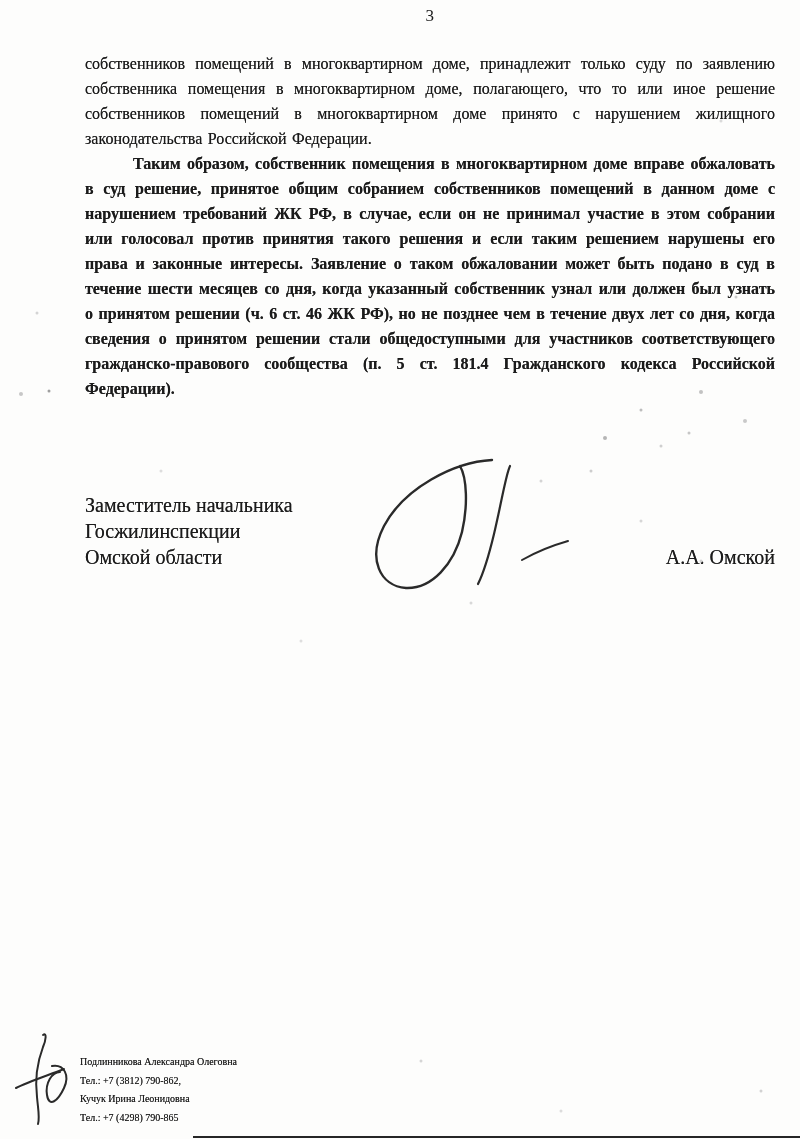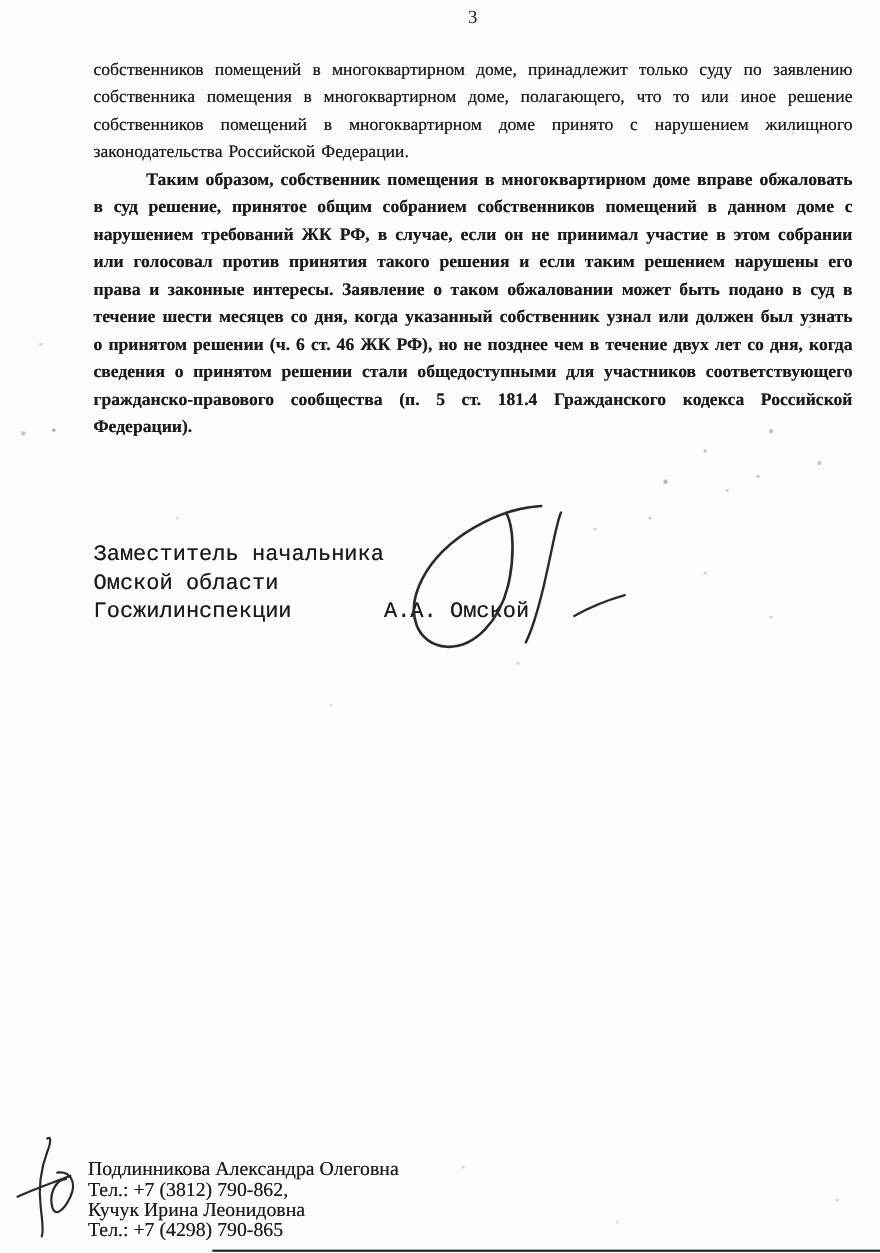--- a/index.html
+++ b/index.html
@@ -38,26 +38,25 @@
     word-spacing: 1.5px;
   }
   .content p { margin: 0; }
   .content p.indent { text-indent: 48px; font-weight: bold; }
   .sign-block {
     position: absolute;
     top: 492px;
     left: 85px;
     width: 690px;
     display: flex;
-    justify-content: flex-start;
+    justify-content: space-between;
     align-items: flex-end;
     font-size: 20px;
     line-height: 26px;
     text-shadow: 0 0 0.45px rgba(20,20,20,0.75);
-    font-family: Liberation Mono, monospace;
   }
   .sign-titles div { white-space: nowrap; }
   .signer-name { white-space: nowrap; }
   .signature-svg {
     position: absolute;
     top: 452px;
     left: 352px;
     width: 230px;
     height: 145px;
   }
@@ -65,21 +64,21 @@
     position: absolute;
     top: 1030px;
     left: 12px;
     width: 66px;
     height: 100px;
   }
   .footer-contacts {
     position: absolute;
     top: 1053px;
     left: 80px;
-    font-size: 18px;
+    font-size: 10px;
     line-height: 18.5px;
     text-shadow: 0 0 0.4px rgba(20,20,20,0.7);
   }
   .footer-contacts div { white-space: nowrap; }
   .bottom-scan-line {
     position: absolute;
     left: 193px;
     right: 0;
     bottom: 1px;
     height: 2px;
@@ -125,22 +124,22 @@
   <div class="page-number">3</div>
 
   <div class="content">
     <p>собственников помещений в многоквартирном доме, принадлежит только суду по заявлению собственника помещения в многоквартирном доме, полагающего, что то или иное решение собственников помещений в многоквартирном доме принято с нарушением жилищного законодательства Российской Федерации.</p>
     <p class="indent">Таким образом, собственник помещения в многоквартирном доме вправе обжаловать в суд решение, принятое общим собранием собственников помещений в данном доме с нарушением требований ЖК РФ, в случае, если он не принимал участие в этом собрании или голосовал против принятия такого решения и если таким решением нарушены его права и законные интересы. Заявление о таком обжаловании может быть подано в суд в течение шести месяцев со дня, когда указанный собственник узнал или должен был узнать о принятом решении (ч. 6 ст. 46 ЖК РФ), но не позднее чем в течение двух лет со дня, когда сведения о принятом решении стали общедоступными для участников соответствующего гражданско-правового сообщества (п. 5 ст. 181.4 Гражданского кодекса Российской Федерации).</p>
   </div>
 
   <div class="sign-block">
     <div class="sign-titles">
       <div>Заместитель начальника</div>
+      <div>Госжилинспекции</div>
       <div>Омской области</div>
-      <div>Госжилинспекции</div>
     </div>
     <div class="signer-name">А.А. Омской</div>
   </div>
 
   <svg class="signature-svg" viewBox="0 0 230 145" fill="none" xmlns="http://www.w3.org/2000/svg">
     <path d="M 140 8 C 102 10, 52 36, 32 74 C 15 107, 28 134, 54 136 C 80 137, 102 112, 110 80 C 116 54, 115 26, 108 14" stroke="#2a2a2a" stroke-width="2.4" stroke-linecap="round"></path>
     <path d="M 158 14 C 154 22, 150 48, 142 82 C 136 107, 130 124, 126 132" stroke="#2a2a2a" stroke-width="2.2" stroke-linecap="round"></path>
     <path d="M 170 108 C 184 100, 202 93, 216 89" stroke="#2a2a2a" stroke-width="2" stroke-linecap="round"></path>
   </svg>
 

